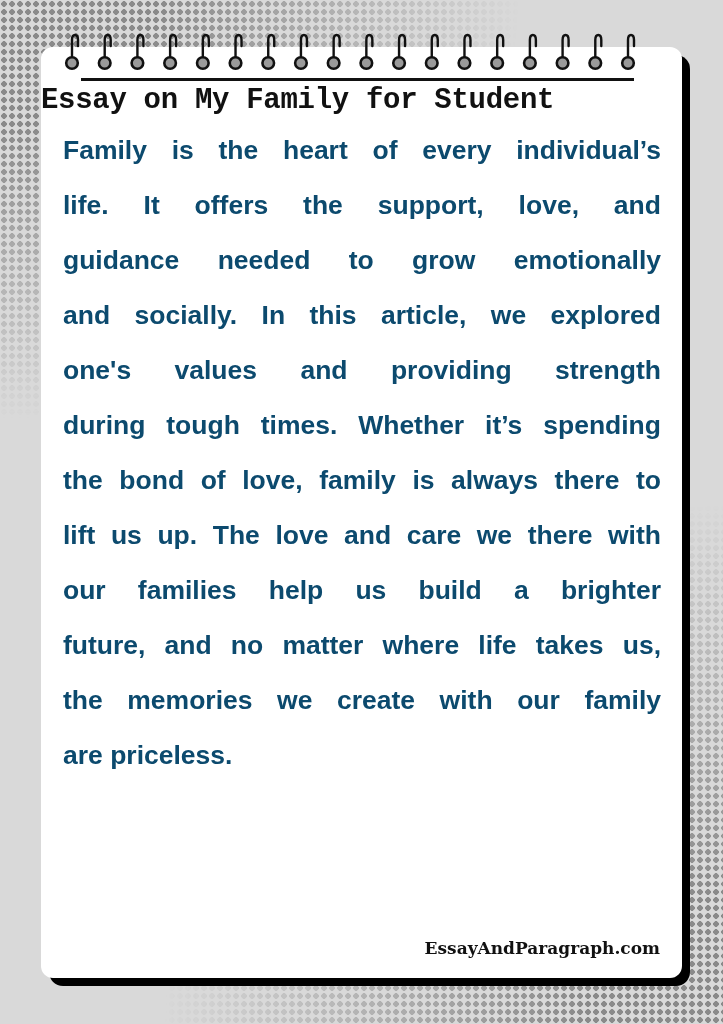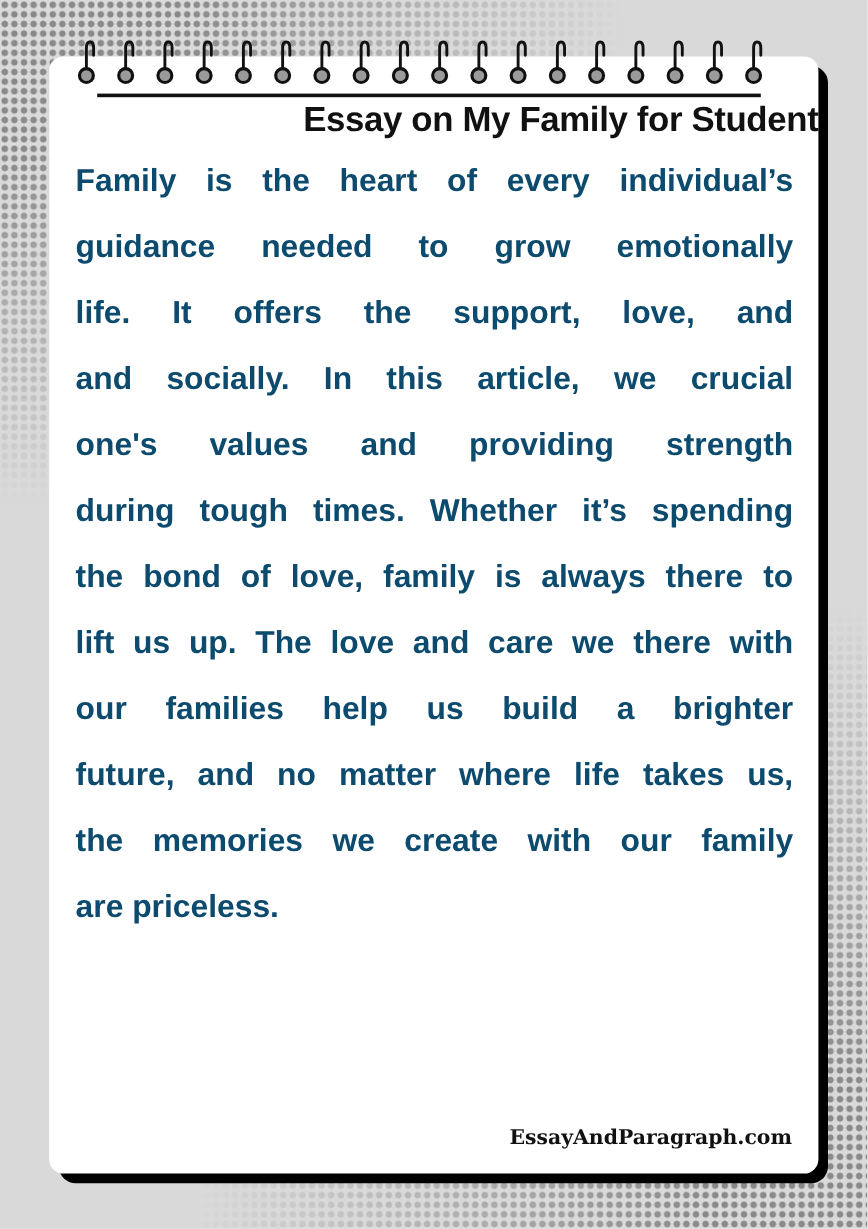--- a/index.html
+++ b/index.html
@@ -31,23 +31,23 @@
     background: #fff; border-radius: 12px;
   }
   .rings {
     position: absolute; left: 0; top: 0; width: 723px; height: 90px;
   }
   .rule {
     position: absolute; left: 81px; top: 78px; width: 553px; height: 3px; background: #111;
   }
   .title {
     position: absolute; left: 41px; width: 641px; top: 84px;
-    text-align: right; font-weight: bold; font-size: 29px; color: #111;
+    text-align: left; font-weight: bold; font-size: 29px; color: #111;
     letter-spacing: -0.3px;
-    font-family: Liberation Sans, sans-serif;
+    font-family: Liberation Mono, monospace;
   }
   .body-text {
     position: absolute; left: 63px; top: 123px; width: 598px;
     font-family: "Liberation Sans", sans-serif; font-weight: bold;
     font-size: 26.5px; line-height: 55px; color: #0c4a6e;
     text-align: justify;
   }
   .line { display: block; text-align: justify; text-align-last: justify; height: 55px; white-space: nowrap; }
   .line.last { text-align-last: left; }
   .footer {
@@ -104,23 +104,23 @@
       <circle cx="628" cy="63" r="5.8" fill="#9a9a9a" stroke="#111" stroke-width="2.6"></circle>
     </g>
 </svg>
 
 <div class="rule"></div>
 
 <div class="title">Essay on My Family for Student</div>
 
 <div class="body-text">
   <span class="line">Family is the heart of every individual’s</span>
+  <span class="line">life. It offers the support, love, and</span>
   <span class="line">guidance needed to grow emotionally</span>
-  <span class="line">life. It offers the support, love, and</span>
-  <span class="line">and socially. In this article, we crucial</span>
+  <span class="line">and socially. In this article, we explored</span>
   <span class="line">one's values and providing strength</span>
   <span class="line">during tough times. Whether it’s spending</span>
   <span class="line">the bond of love, family is always there to</span>
   <span class="line">lift us up. The love and care we there with</span>
   <span class="line">our families help us build a brighter</span>
   <span class="line">future, and no matter where life takes us,</span>
   <span class="line">the memories we create with our family</span>
   <span class="line last">are priceless.</span>
 </div>
 

